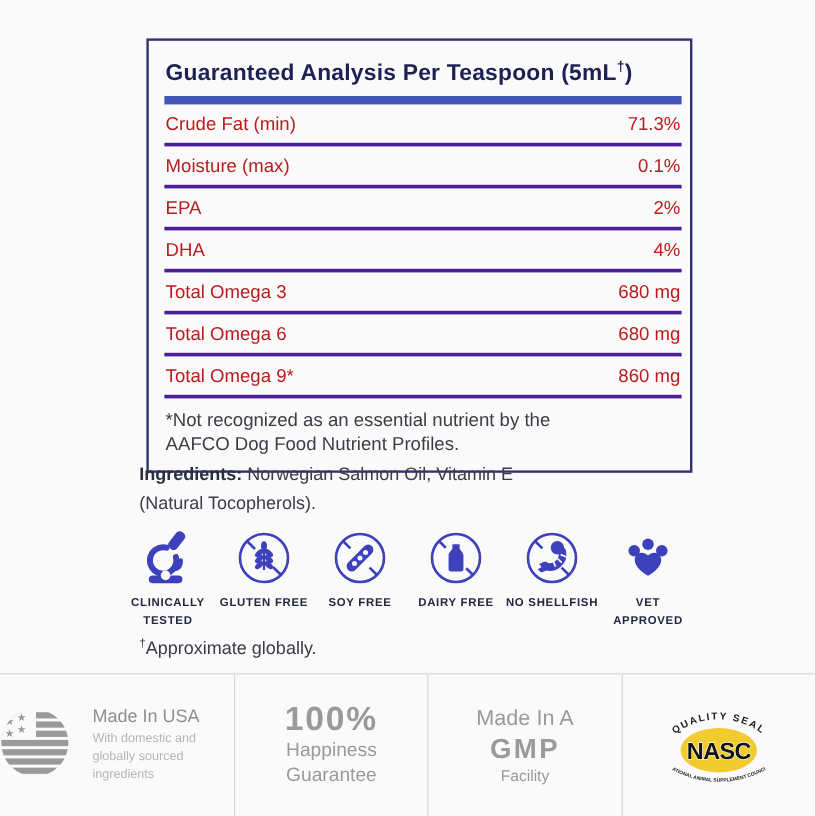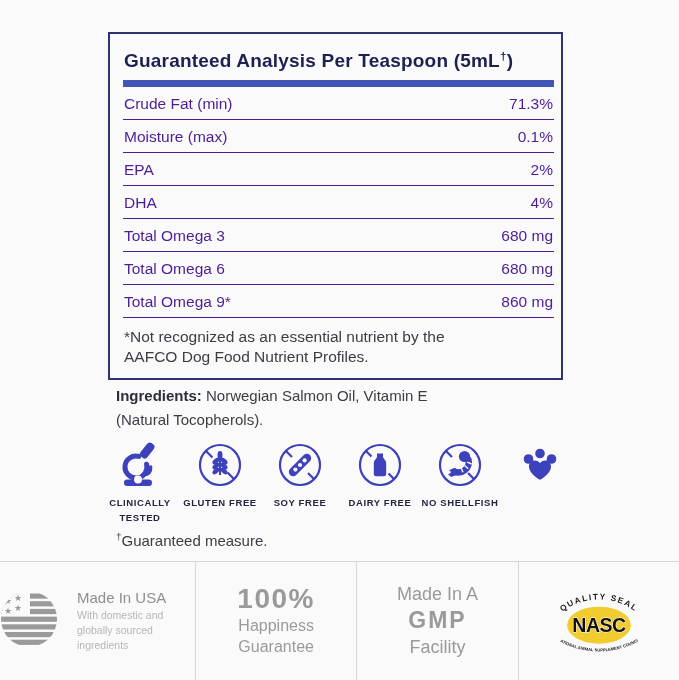--- a/index.html
+++ b/index.html
@@ -5,34 +5,34 @@
   html,body { margin:0; padding:0; }
   body {
     width:679px; height:680px; position:relative; overflow:hidden;
     background:#fafafb;
     font-family:"Liberation Sans","DejaVu Sans",sans-serif;
     color:#3b3c46;
   }
 
   
   .panel {
-    position:absolute; left:108px; top:32px; width:455px;
+    position:absolute; left:122px; top:32px; width:455px;
     border:2.5px solid #2f336f; background:#fafafb; box-sizing:border-box;
   }
   .panel-header {
     font-size:19px; line-height:22px; font-weight:bold; color:#1d2152;
     padding:11px 14px 8px 14px; letter-spacing:.2px;
   }
   .panel-header sup { font-size:62%; }
   .accent-bar { height:7px; background:#4254b5; margin:0 7px 0 13px; }
   .row {
     display:flex; justify-content:space-between; align-items:baseline;
     margin:0 7px 0 13px; padding:7px 1px 6px 1px;
-    border-bottom:1px solid #4c1d95;
-    font-size:15.5px; line-height:19px; color:#4c1d95;
+    border-bottom:3px solid #4c1d95;
+    font-size:15.5px; line-height:19px; color:#b91c1c;
   }
   .panel-footnote {
     margin:9px 14px 12px 14px; font-size:15.5px; line-height:19.5px; color:#3b3c46;
   }
 
   
   .ingredients {
     position:absolute; left:116px; top:384px; width:368px;
     font-size:15px; line-height:24px; color:#3b3c46;
   }
@@ -62,21 +62,21 @@
   .bcol + .bcol { border-left:1px solid #d6d6da; }
   .usa { display:flex; align-items:center; }
   .usa-text { margin-left:19px; }
   .usa-title { font-size:15px; color:#8f8f90; margin-bottom:2px; }
   .usa-sub { font-size:10.5px; color:#b6b6b7; line-height:1.4; width:118px; }
   .center-text { text-align:center; color:#9a9a9b; }
   .hp-1 { font-size:28px; font-weight:bold; letter-spacing:1.5px; line-height:1.1; }
   .hp-2 { font-size:16px; line-height:1.35; }
   .gmp-1 { font-size:18px; line-height:1.4; }
   .gmp-2 { font-size:23px; font-weight:bold; letter-spacing:2px; line-height:1.2; }
-  .gmp-3 { font-size:18px; line-height:1.4; }
+  .gmp-3 { font-size:13px; line-height:1.4; }
 </style>
 </head>
 <body>
 
 <div class="panel">
   <div class="panel-header"><span>Guaranteed Analysis Per Teaspoon (5mL</span><sup>†</sup><span>)</span></div>
   <div class="accent-bar"></div>
 
   <div class="row">
     <span>Crude Fat (min)</span>
@@ -195,24 +195,25 @@
 
   <div class="feature">
     <div class="feature-icon">
       <svg width="46" height="46" viewBox="0 0 46 46">
         <circle cx="11.5" cy="17" r="4.8" fill="#3d41bb"></circle>
         <circle cx="23" cy="11.5" r="4.8" fill="#3d41bb"></circle>
         <circle cx="34.5" cy="17" r="4.8" fill="#3d41bb"></circle>
         <path d="M23 21 c4 -4.5 11.5 -2.7 11 4.2 c-0.5 5.6 -7 10.3 -11 12.6 c-4 -2.3 -10.5 -7 -11 -12.6 c-0.5 -6.9 7 -8.7 11 -4.2 z" fill="#3d41bb"></path>
       </svg>
     </div>
+    <div class="feature-label">VET APPROVED</div>
   </div>
 </div>
 
-<div class="measure-note"><sup>†</sup><span>Guaranteed measure.</span></div>
+<div class="measure-note"><sup>†</sup><span>Approximate globally.</span></div>
 
 <div class="bottom">
 
   <div class="bcol">
     <div class="usa">
       <span>
         <svg width="58" height="58" viewBox="0 0 58 58">
           <defs>
               <clipPath id="flagclip">
                 <circle cx="29" cy="29" r="28"></circle>

